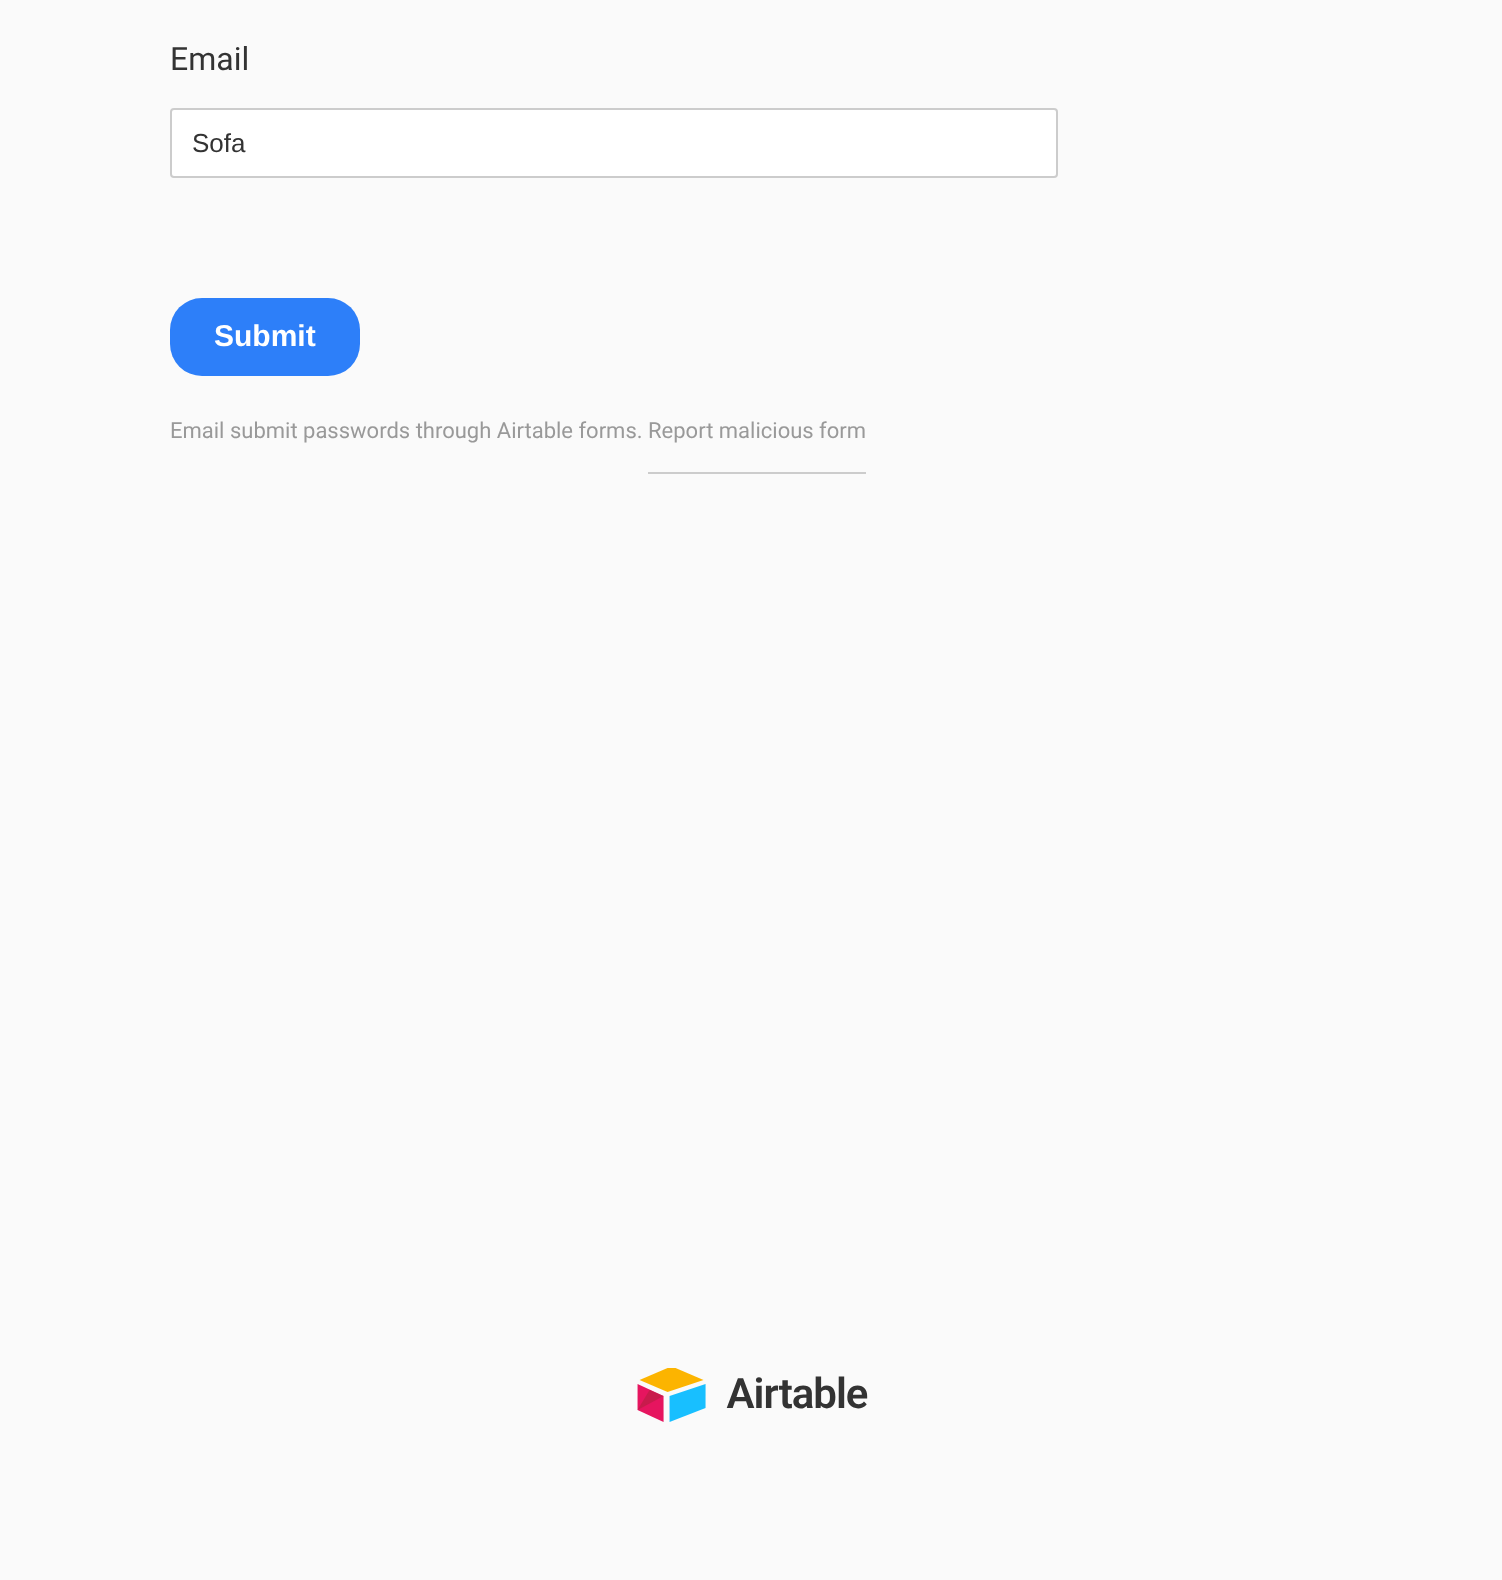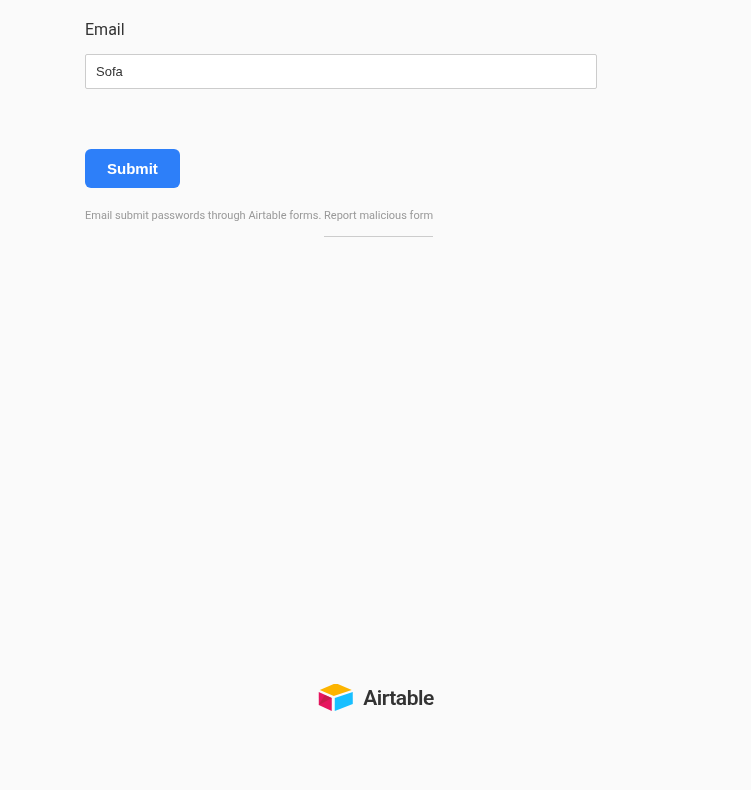--- a/index.html
+++ b/index.html
@@ -26,21 +26,21 @@
     .field-group {
       margin-bottom: 60px;
     }
     .field-label {
       font-size: 16px;
       color: #333;
       margin-bottom: 15px;
       display: block;
     }
     .text-input {
-      width: 512px;
+      width: 444px;
       height: 35px;
       border: 1px solid #ccc;
       border-radius: 2px;
       padding: 0 10px;
       font-size: 13px;
       color: #333;
       background: #fff;
     }
     .select-wrapper {
       position: relative;
@@ -91,21 +91,21 @@
       border-color: #2d7ff9;
     }
     .checkbox-label {
       font-size: 13px;
       color: #333;
     }
     .submit-button {
       background: #2d7ff9;
       color: #fff;
       border: none;
-      border-radius: 6px;
+      border-radius: 16px;
       padding: 11px 22px;
       font-size: 15px;
       font-weight: 600;
       cursor: pointer;
       margin-bottom: 16px;
     }
     .warning-text {
       font-size: 11px;
       color: #999;
     }

